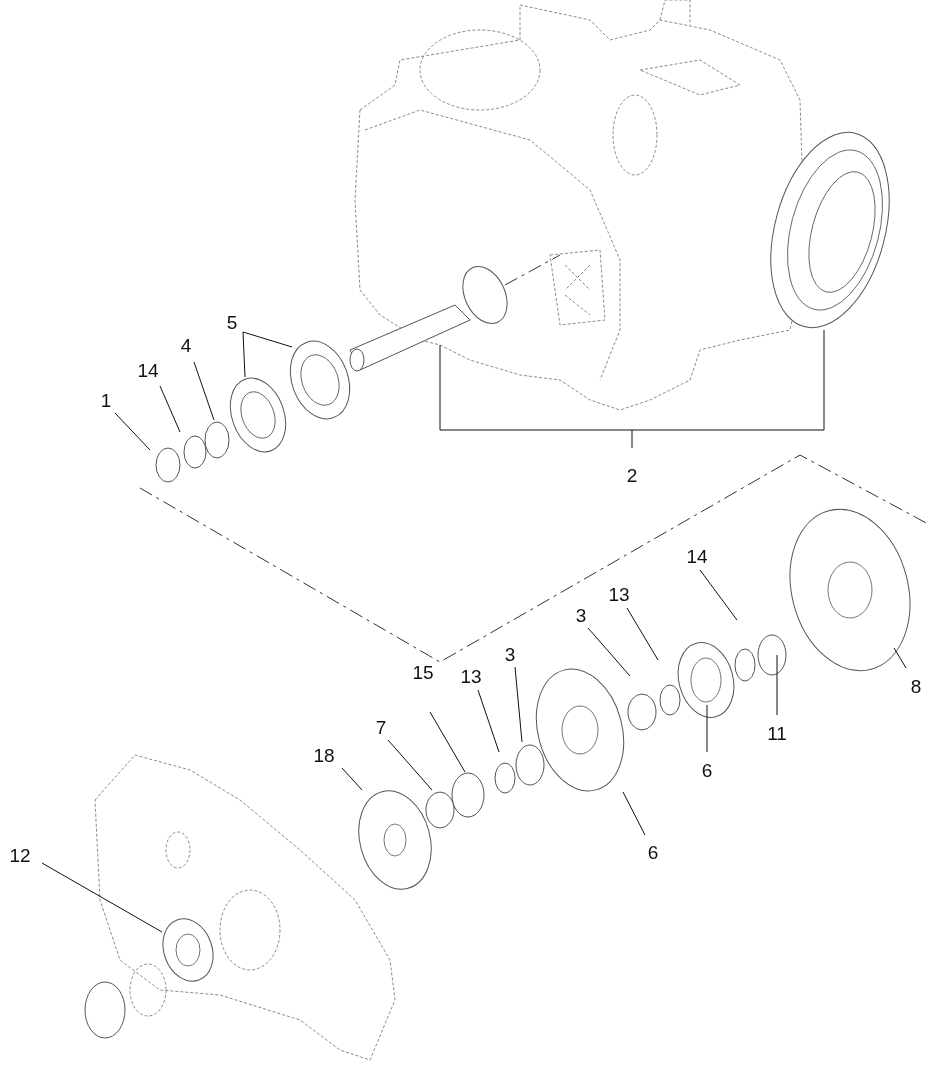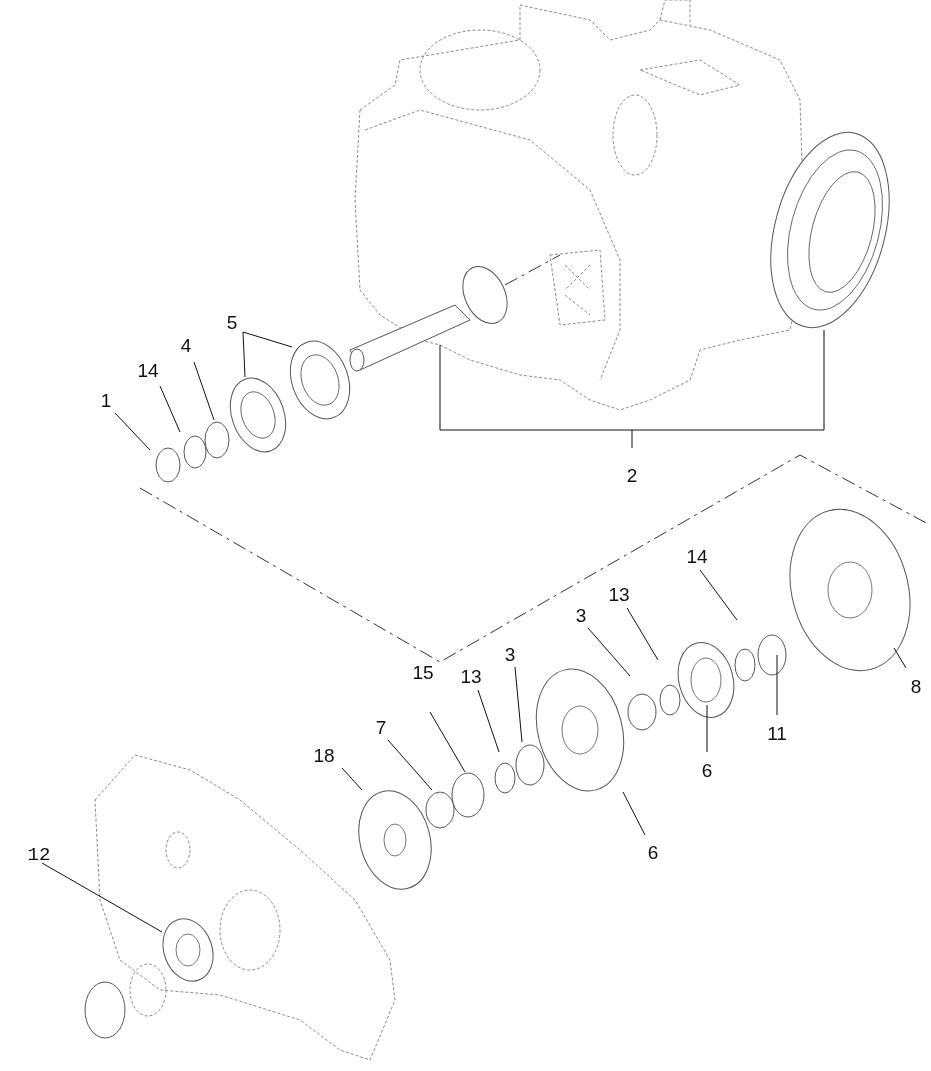--- a/index.html
+++ b/index.html
@@ -116,14 +116,14 @@
   <div class="callout" style="left:581px;top:615px;">3</div>
   <div class="callout" style="left:510px;top:654px;">3</div>
   <div class="callout" style="left:471px;top:676px;">13</div>
   <div class="callout" style="left:423px;top:672px;">15</div>
   <div class="callout" style="left:381px;top:727px;">7</div>
   <div class="callout" style="left:324px;top:755px;">18</div>
   <div class="callout" style="left:653px;top:852px;">6</div>
   <div class="callout" style="left:707px;top:770px;">6</div>
   <div class="callout" style="left:777px;top:733px;">11</div>
   <div class="callout" style="left:916px;top:686px;">8</div>
-  <div class="callout" style="left:39px;top:855px;font-family:Liberation Mono, monospace;">12</div>
+  <div class="callout" style="left:20px;top:855px;">12</div>
 </div>
 
 </body></html>

